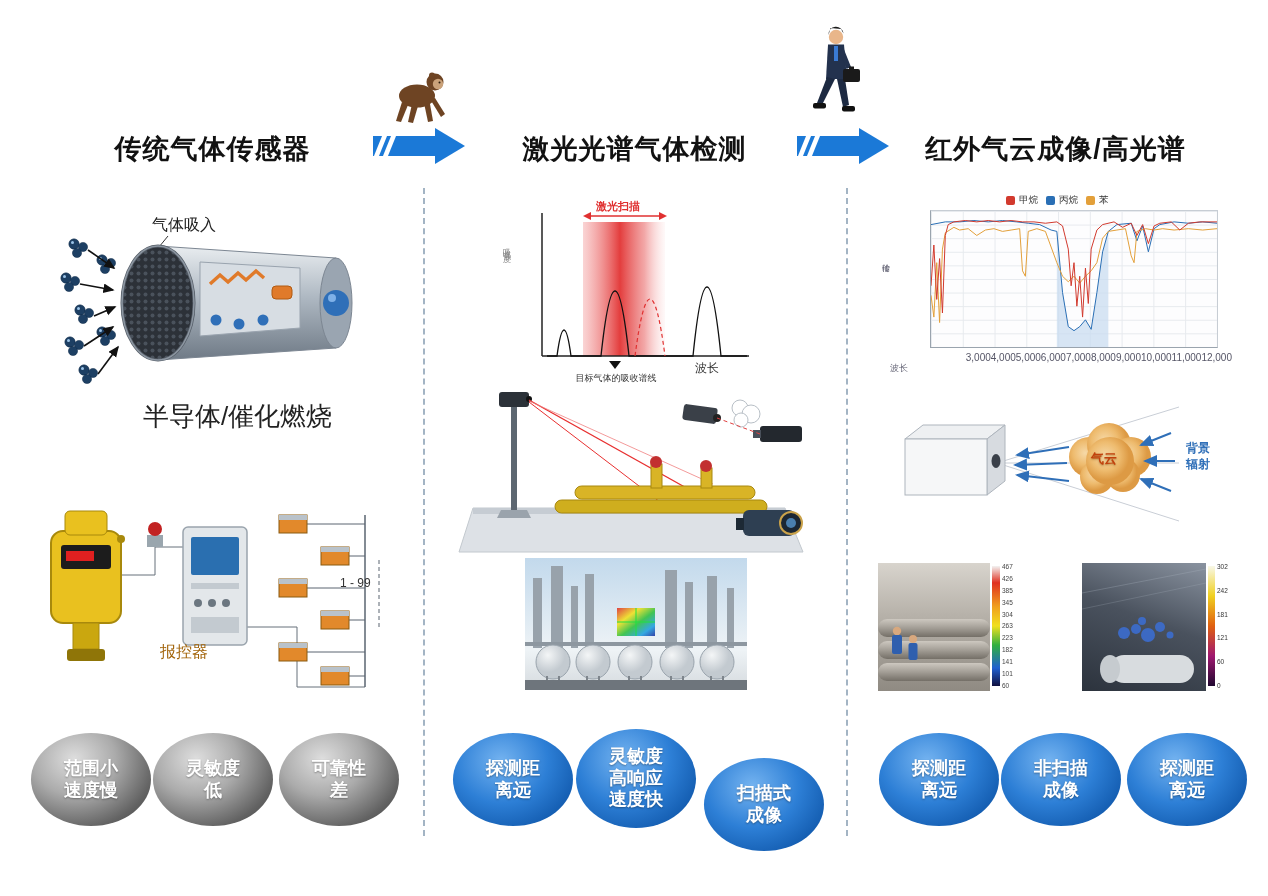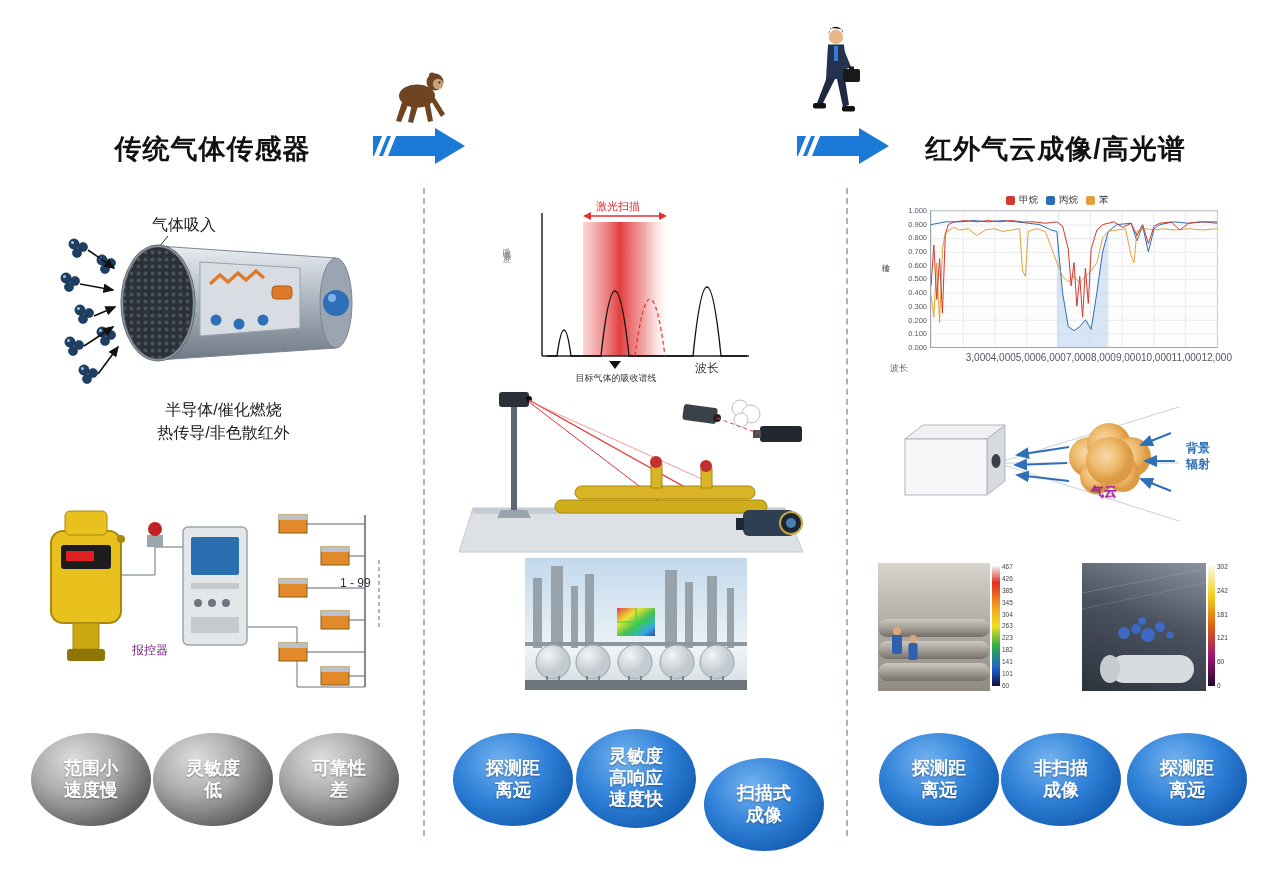--- a/index.html
+++ b/index.html
@@ -58,20 +58,21 @@
 </style>
 </head>
 <body>
 
 <div class="canvas">
 
   <div class="divider" style="left:423px;"></div>
   <div class="divider" style="left:846px;"></div>
 
   <div class="col-title" style="left:70px; top:131px; width:285px;">传统气体传感器</div>
+  <div class="col-title" style="left:492px; top:131px; width:285px;">激光光谱气体检测</div>
   <div class="col-title" style="left:903px; top:131px; width:305px;">红外气云成像/高光谱</div>
 
   <div class="arrow-tail" style="left:373px; top:136px;">
     <span class="stripe" style="left:5px;"></span>
       <span class="stripe" style="left:14px;"></span>
   </div>
   <div class="arrow-head" style="left:435px; top:128px;"></div>
   <svg class="abs" style="left:388px; top:58px;" width="64" height="70" viewBox="0 0 64 70">
     <g fill="#6e4423">
       <path d="M14 44 L8 63 L13 64 L20 47 Z"></path>
@@ -170,23 +171,22 @@
     </g>
     <g stroke="#111" stroke-width="1.6" marker-end="url(#ah)">
       <line x1="30" y1="22" x2="56" y2="40"></line>
       <line x1="22" y1="56" x2="55" y2="62"></line>
       <line x1="36" y1="88" x2="57" y2="79"></line>
       <line x1="26" y1="118" x2="55" y2="99"></line>
       <line x1="40" y1="146" x2="60" y2="119"></line>
     </g>
   </svg>
 
-  <div class="small-label" style="left:106px; top:398px; width:235px; font-size:16px; line-height:1.45; text-align:center;">
+  <div class="small-label" style="left:120px; top:398px; width:235px; font-size:26px; line-height:1.45; text-align:center;">
       <div class="caption-line">半导体/催化燃烧</div>
-      <div class="caption-line">热传导/非色散红外</div>
     </div>
 
   <svg class="abs" style="left:35px; top:505px;" width="370" height="198" viewBox="0 0 370 198">
     <polyline points="86,70 120,70 120,42 148,42" fill="none" stroke="#66707a"></polyline>
     <polyline points="212,122 262,122 262,182 330,182" fill="none" stroke="#66707a"></polyline>
 
     <rect x="16" y="26" width="70" height="92" rx="12" fill="#e9c11f" stroke="#a8890c" stroke-width="2"></rect>
     <rect x="30" y="6" width="42" height="24" rx="5" fill="#e9c11f" stroke="#a8890c"></rect>
     <rect x="26" y="40" width="50" height="24" rx="3" fill="#1c1c1c"></rect>
     <rect x="31" y="46" width="28" height="10" fill="#e02020"></rect>
@@ -224,42 +224,42 @@
       <rect x="286" y="106" width="28" height="18" fill="#e2892b" stroke="#8a5a10"></rect>
         <rect x="286" y="106" width="28" height="5" fill="#b9c2ca"></rect>
       <rect x="244" y="138" width="28" height="18" fill="#e2892b" stroke="#8a5a10"></rect>
         <rect x="244" y="138" width="28" height="5" fill="#b9c2ca"></rect>
       <rect x="286" y="162" width="28" height="18" fill="#e2892b" stroke="#8a5a10"></rect>
         <rect x="286" y="162" width="28" height="5" fill="#b9c2ca"></rect>
     </g>
     <line x1="344" y1="55" x2="344" y2="125" stroke="#5a6570" stroke-dasharray="4 3"></line>
   </svg>
   <div class="small-label" style="left:340px; top:576px; font-size:12px; color:#333;">1 - 99</div>
-  <div class="small-label" style="left:132px; top:642px; font-size:12px; color:#701a75;">报控器</div>
+  <div class="small-label" style="left:160px; top:642px; font-size:16px; color:#a16207;">报控器</div>
 
   <svg class="abs" style="left:497px; top:198px;" width="275" height="185" viewBox="0 0 275 185">
     <defs>
       <linearGradient id="band" x1="0" y1="0" x2="1" y2="0">
         <stop offset="0" stop-color="#f4a0a0" stop-opacity=".45"></stop>
         <stop offset=".45" stop-color="#e23333" stop-opacity=".95"></stop>
         <stop offset=".75" stop-color="#e86060" stop-opacity=".55"></stop>
         <stop offset="1" stop-color="#f8c0c0" stop-opacity=".1"></stop>
       </linearGradient>
     </defs>
     <rect x="86" y="24" width="82" height="134" fill="url(#band)"></rect>
     <line x1="45" y1="15" x2="45" y2="158" stroke="#222" stroke-width="1.5"></line>
     <line x1="45" y1="158" x2="252" y2="158" stroke="#222" stroke-width="1.5"></line>
     <path d="M50 158 L60 158 Q67 106 74 158 L104 158 Q118 28 132 158 L196 158 Q210 20 224 158 L250 158" fill="none" stroke="#111" stroke-width="1.3"></path>
     <path d="M138 158 Q153 44 168 158" fill="none" stroke="#e03030" stroke-width="1.2" stroke-dasharray="4 3"></path>
     <line x1="92" y1="18" x2="164" y2="18" stroke="#e03030" stroke-width="1.5"></line>
     <polygon points="86,18 94,14 94,22" fill="#e03030"></polygon>
     <polygon points="170,18 162,14 162,22" fill="#e03030"></polygon>
     <polygon points="112,163 124,163 118,171" fill="#111"></polygon>
   </svg>
-  <div class="small-label" style="left:583px; top:199px; width:70px; text-align:center; font-size:11px; font-weight:400; color:#e03030;">激光扫描</div>
+  <div class="small-label" style="left:583px; top:199px; width:70px; text-align:center; font-size:11px; font-weight:700; color:#e03030;">激光扫描</div>
   <div class="small-label vtext" style="left:500px; top:242px; font-size:8px; color:#888; letter-spacing:2px;">吸收强度</div>
   <div class="small-label" style="left:695px; top:360px; font-size:12px; color:#333;">波长</div>
   <div class="small-label" style="left:558px; top:372px; width:116px; text-align:center; font-size:9px; color:#333;">目标气体的吸收谱线</div>
 
   <svg class="abs" style="left:455px; top:390px;" width="355" height="168" viewBox="0 0 355 168">
     <polygon points="18,118 330,118 348,162 4,162" fill="#dde1e6" stroke="#c2c8ce"></polygon>
     <rect x="18" y="118" width="312" height="6" fill="#c6ccd3"></rect>
     <rect x="56" y="14" width="6" height="106" fill="#5d6771"></rect>
     <polygon points="46,120 72,120 76,128 42,128" fill="#9aa3ac"></polygon>
     <rect x="44" y="2" width="30" height="15" rx="3" fill="#2b3138"></rect>
@@ -356,33 +356,20 @@
       <span class="legend-item">
           <span class="legend-marker lm-propane"></span>
           <span>丙烷</span>
         </span>
       <span class="legend-item">
           <span class="legend-marker lm-benzene"></span>
           <span>苯</span>
         </span>
     </div>
     <div class="small-label vtext" style="left:1px; top:66px; font-size:8px; color:#667;">传输</div>
-    <div class="ytick-col">
-        <div class="ytick">1.000</div>
-        <div class="ytick">0.900</div>
-        <div class="ytick">0.800</div>
-        <div class="ytick">0.700</div>
-        <div class="ytick">0.600</div>
-        <div class="ytick">0.500</div>
-        <div class="ytick">0.400</div>
-        <div class="ytick">0.300</div>
-        <div class="ytick">0.200</div>
-        <div class="ytick">0.100</div>
-        <div class="ytick">0.000</div>
-      </div>
     <div class="chart-plot">
       <svg width="100%" height="100%" viewBox="0 0 100 100" preserveAspectRatio="none">
         <polygon points="44,15 46,60 48,85 50,88 52,85 54,80 56,87 58,60 60,30 62,15 62,100 44,100" fill="#c9dcf0" opacity=".75"></polygon>
         <polyline points="0,10 5,8 10,8 15,7 20,8 25,7 30,8 34,9 38,10 42,14 44,15 46,60 48,85 50,88 52,85 54,80 56,87 58,60 60,30 62,15 65,10 70,9 72,22 74,11 76,30 78,13 80,10 85,8 90,9 95,8 100,9" fill="none" stroke="#2a6fb5" stroke-width="1" vector-effect="non-scaling-stroke"></polyline>
         <polyline points="0,62 1,78 2,38 3,82 4,28 5,16 8,12 10,14 13,13 16,18 19,14 22,13 25,15 28,14 31,13 32,44 33,48 34,15 37,13 40,15 44,38 46,48 48,52 50,48 52,53 54,48 56,44 58,38 60,20 62,15 65,14 68,13 70,33 71,38 72,15 75,13 78,14 81,13 85,14 90,13 95,14 100,13" fill="none" stroke="#e3a03a" stroke-width="1" vector-effect="non-scaling-stroke"></polyline>
         <polyline points="0,55 1,25 2,65 3,35 4,75 5,18 6,10 8,8 12,7 16,8 20,7 24,8 28,7 32,8 36,8 40,9 44,8 46,11 48,28 49,55 50,38 51,70 52,48 53,78 54,42 55,68 56,28 58,14 60,10 64,8 67,12 70,9 72,18 74,10 76,24 78,11 80,9 84,8 87,14 90,9 94,8 100,8" fill="none" stroke="#d23a2e" stroke-width="1" vector-effect="non-scaling-stroke"></polyline>
       </svg>
     </div>
     <div class="xtick-row">
         <div class="xtick">3,000</div>
@@ -427,21 +414,21 @@
     </g>
     <g stroke="#2f6fb8" stroke-width="2" marker-end="url(#bluearrow)">
       <line x1="176" y1="52" x2="124" y2="60"></line>
       <line x1="174" y1="68" x2="122" y2="70"></line>
       <line x1="176" y1="86" x2="124" y2="80"></line>
       <line x1="278" y1="38" x2="248" y2="50"></line>
       <line x1="282" y1="66" x2="252" y2="66"></line>
       <line x1="278" y1="96" x2="248" y2="84"></line>
     </g>
   </svg>
-  <div class="small-label" style="left:1081px; top:450px; width:46px; text-align:center; font-size:13px; font-weight:700; color:#a21caf; text-shadow:0 1px 2px rgba(120,70,0,.5);margin-top:33px;">气云</div>
+  <div class="small-label" style="left:1081px; top:450px; width:46px; text-align:center; font-size:13px; font-weight:700; color:#c2410c; text-shadow:0 1px 2px rgba(120,70,0,.5);">气云</div>
   <div class="small-label" style="left:1186px; top:440px; font-size:12px; font-weight:700; color:#2f6fb8; line-height:1.35; text-align:center;">
       <div class="rad-line">背景</div>
       <div class="rad-line">辐射</div>
     </div>
 
   <div class="thermal" style="left:878px; top:563px; width:140px; height:128px;">
     <div class="photo" style="width:112px; height:128px; background:linear-gradient(180deg,#d8d4cd 0%, #b7b2aa 40%, #8f8a82 100%);">
       <svg width="112" height="128" viewBox="0 0 112 128">
         <defs>
           <linearGradient id="pipeg" x1="0" y1="0" x2="0" y2="1">

